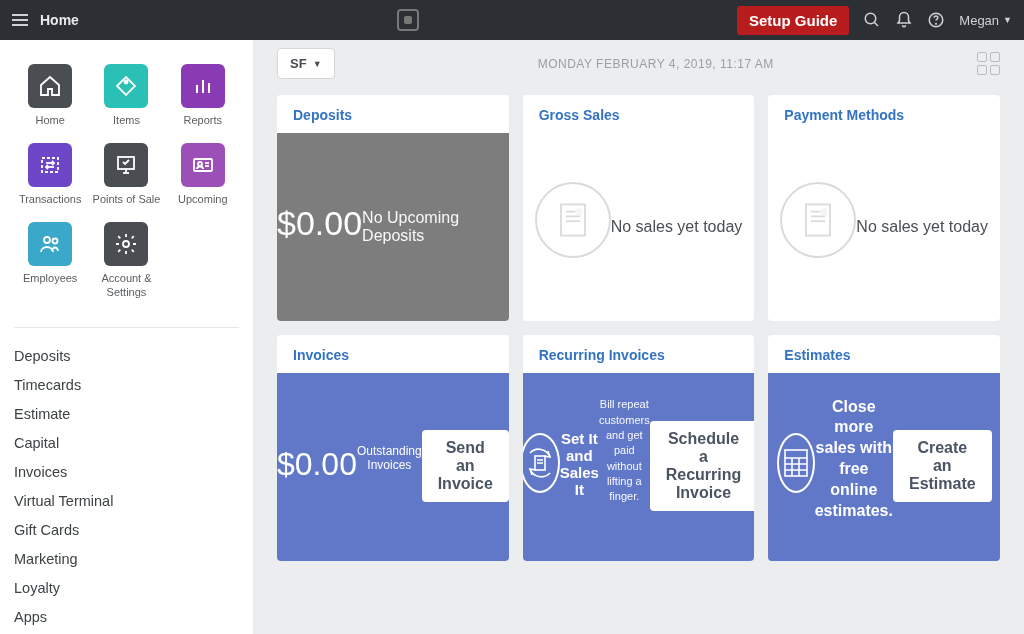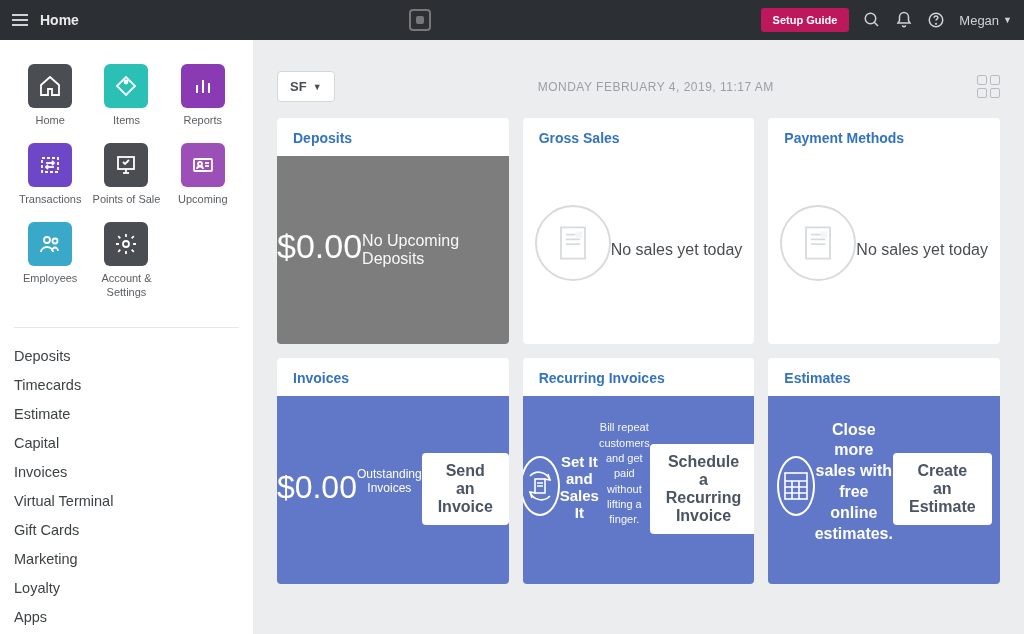--- a/index.html
+++ b/index.html
@@ -5,34 +5,34 @@
 * { margin: 0; padding: 0; box-sizing: border-box; font-family: -apple-system, BlinkMacSystemFont, "Segoe UI", Helvetica, Arial, sans-serif; }
 body { background: #ebedef; overflow: hidden; }
 .topbar { height: 40px; background: #2c3034; display: flex; align-items: center; padding: 0 12px; color: #fff; }
 .hamburger { display: flex; flex-direction: column; gap: 3px; margin-right: 12px; cursor: pointer; }
 .hamburger span { width: 16px; height: 2px; background: #cfd2d4; }
 .topbar-title { font-weight: 600; font-size: 14px; color: #e9eaea; }
 .topbar-center { flex: 1; display: flex; justify-content: center; }
 .square-logo { width: 22px; height: 22px; border: 2px solid #777; border-radius: 4px; display: flex; align-items: center; justify-content: center; }
 .square-logo-inner { width: 8px; height: 8px; background: #777; border-radius: 2px; }
 .topbar-right { display: flex; align-items: center; gap: 14px; }
-.setup-guide-btn { background: #be185d; color: #fff; border: none; padding: 6px 12px; font-size: 11px; font-weight: 600; border-radius: 3px; cursor: pointer; }
+.setup-guide-btn { background: #b91c1c; color: #fff; border: none; padding: 6px 12px; font-size: 15px; font-weight: 600; border-radius: 3px; cursor: pointer; }
 .top-icon { color: #cfd2d4; cursor: pointer; display: flex; }
 .user-name { color: #cfd2d4; font-size: 13px; display: flex; align-items: center; gap: 4px; cursor: pointer; }
 .container { display: flex; height: calc(100vh - 40px); }
 .sidebar { width: 253px; background: #fff; overflow-y: auto; padding: 20px 14px; }
 .sidebar-grid { display: grid; grid-template-columns: repeat(3, 1fr); gap: 4px 4px; margin-bottom: 20px; }
 .sidebar-tile { display: flex; flex-direction: column; align-items: center; gap: 6px; padding: 4px 0 8px; cursor: pointer; }
 .tile-icon { width: 44px; height: 44px; border-radius: 6px; display: flex; align-items: center; justify-content: center; color: #fff; }
 .tile-icon svg { width: 24px; height: 24px; }
 .tile-label { font-size: 11px; color: #5a5e62; text-align: center; line-height: 1.2; }
 .sidebar-divider { height: 1px; background: #e5e7e9; margin: 6px 0 14px; }
 .sidebar-links { display: flex; flex-direction: column; gap: 1px; }
 .sidebar-link { font-size: 14.5px; color: #3d4245; padding: 6px 0; cursor: pointer; }
-.main { flex: 1; padding: 31px 24px 24px 24px; overflow-y: auto; }
+.main { flex: 1; padding: 8px 24px 24px 24px; overflow-y: auto; }
 .main-header { display: flex; align-items: center; margin-bottom: 16px; }
 .location-dd { background: #fff; border: 1px solid #d4d7d9; border-radius: 4px; padding: 7px 12px; font-size: 13px; font-weight: 600; color: #4a4e52; display: flex; align-items: center; gap: 6px; cursor: pointer; }
 .datetime { flex: 1; text-align: center; font-size: 12px; letter-spacing: 0.5px; color: #9aa0a5; font-weight: 500; }
 .view-toggle { display: grid; grid-template-columns: 10px 10px; grid-template-rows: 10px 10px; gap: 3px; cursor: pointer; }
 .view-toggle span { border: 1.5px solid #b8bcbf; border-radius: 2px; }
 .cards { display: grid; grid-template-columns: repeat(3, 1fr); gap: 14px; }
 .card { background: #fff; border-radius: 4px; overflow: hidden; display: flex; flex-direction: column; height: 226px; }
 .card-header { padding: 12px 16px 10px; font-size: 14px; font-weight: 600; color: #3373c0; }
 .card-body { flex: 1; display: flex; flex-direction: row; align-items: center; justify-content: center; }
 .deposits-body { background: #7d7d7d; color: #fff; }

